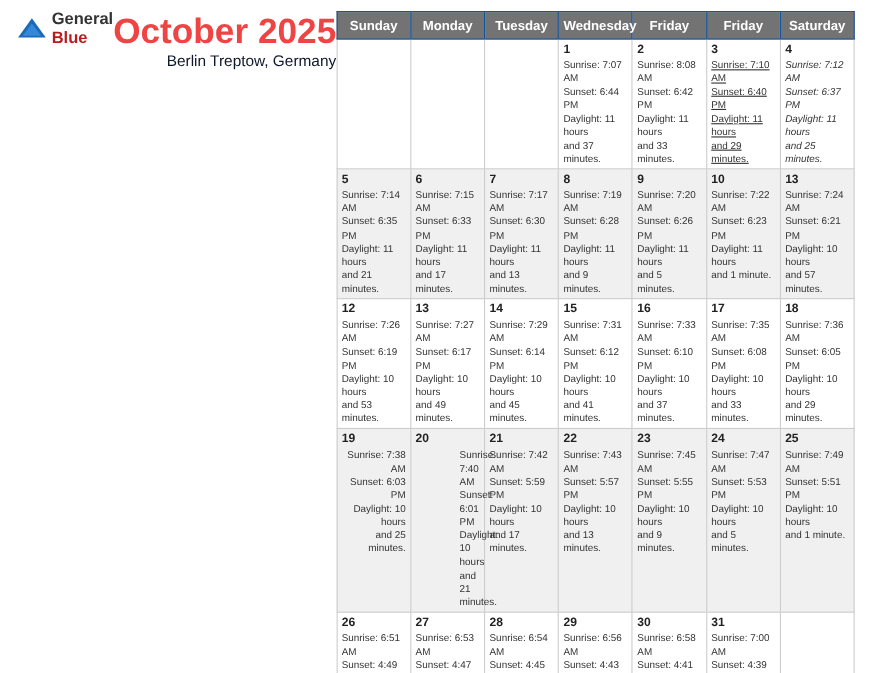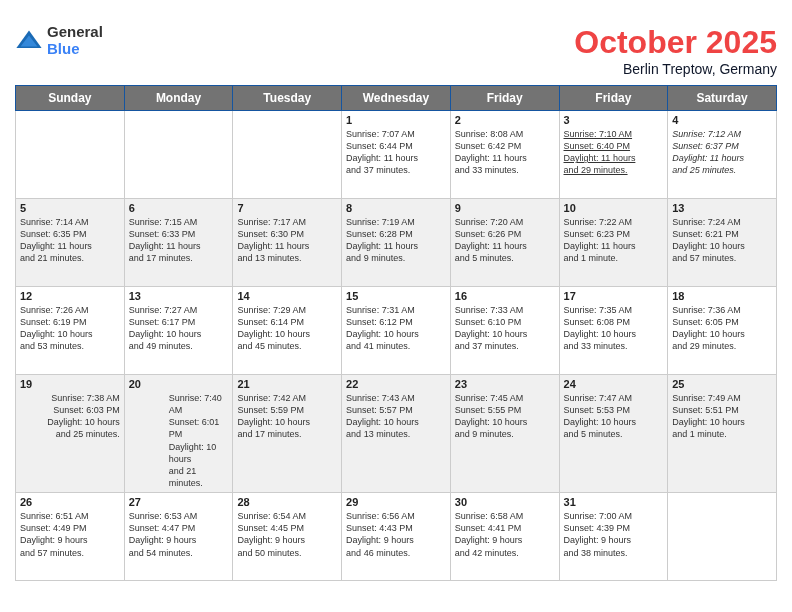--- a/index.html
+++ b/index.html
@@ -6,23 +6,23 @@
     body {
       font-family: Arial, sans-serif;
       background: #fff;
       width: 792px;
       height: 612px;
       overflow: hidden;
     }
     .page {
       width: 792px;
       height: 564px;
-      padding: 24px 15px;
+      padding: 10px 15px;
       display: flex;
-      flex-direction: column;
+      flex-direction: row;
     }
     .header {
       display: flex;
       justify-content: space-between;
       align-items: flex-start;
       margin-bottom: 8px;
     }
     .logo {
       display: flex;
       align-items: center;
@@ -34,21 +34,21 @@
       line-height: 1.1;
     }
     .logo-general {
       font-size: 15px;
       font-weight: bold;
       color: #333;
     }
     .logo-blue {
       font-size: 15px;
       font-weight: bold;
-      color: #3b82f6;
+      color: #b91c1c;
     }
     .logo-icon {
       width: 28px;
       height: 28px;
     }
     .title-area {
       text-align: right;
     }
     .month-title {
       font-size: 32px;

